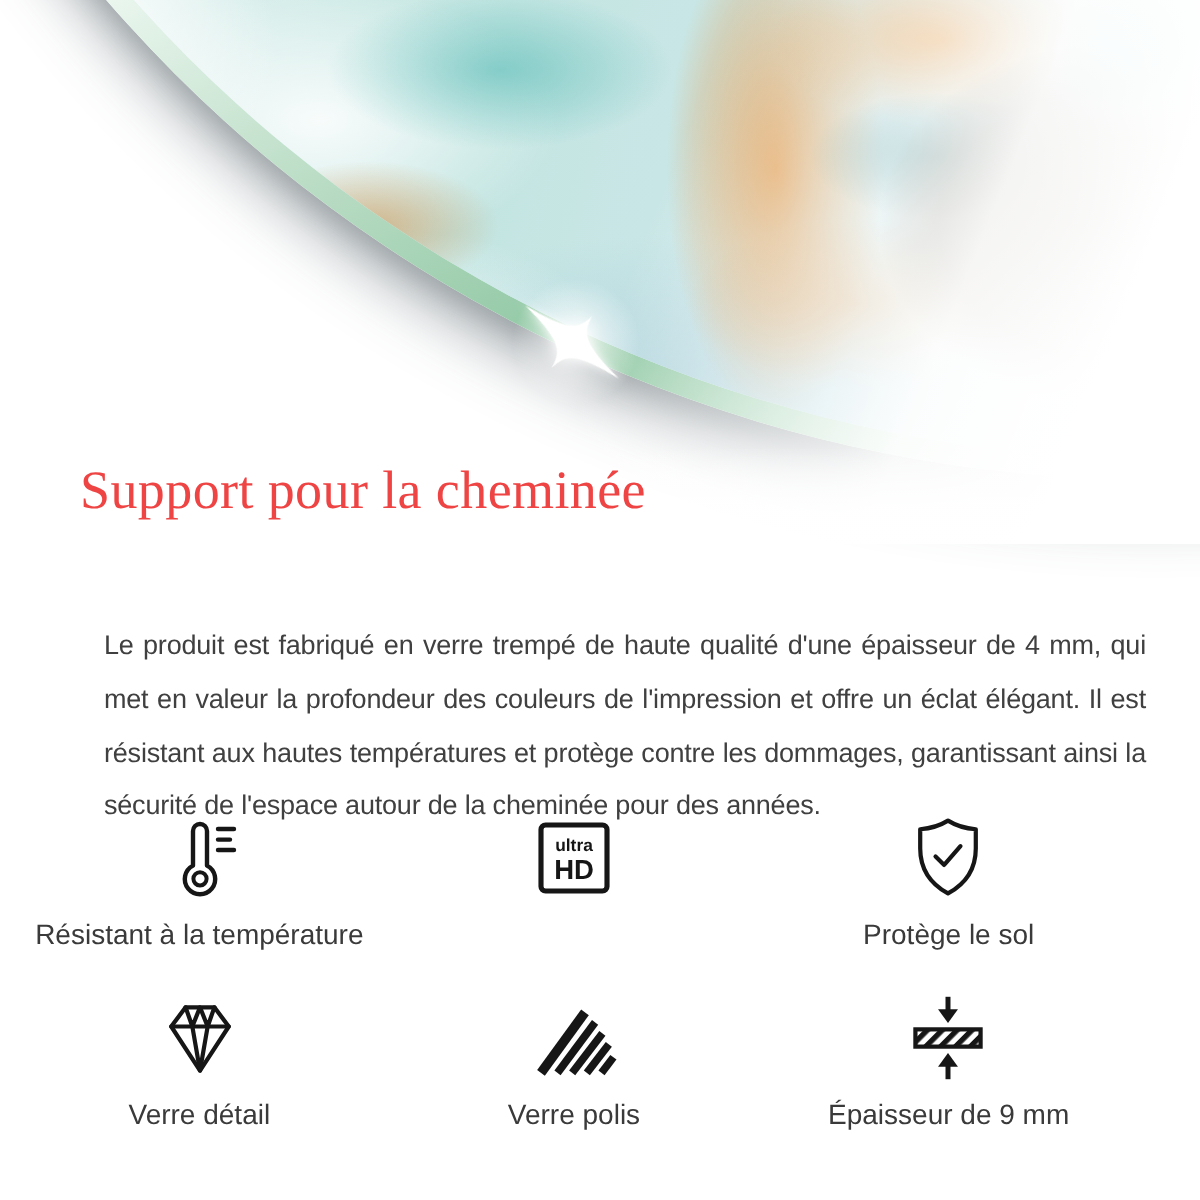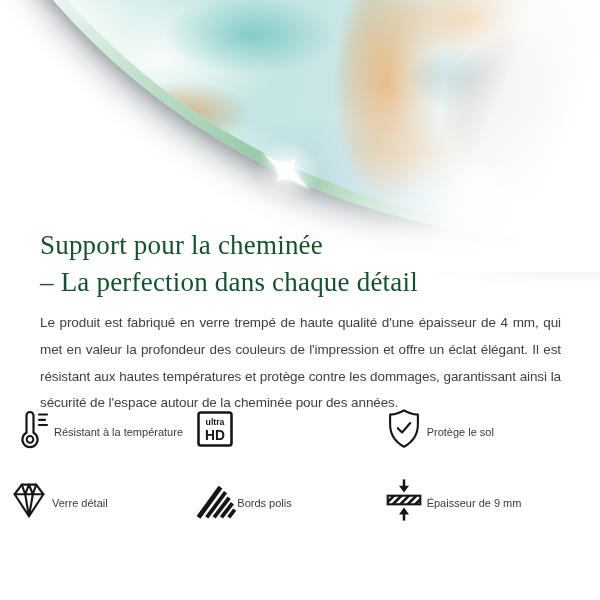--- a/index.html
+++ b/index.html
@@ -49,55 +49,54 @@
   }
   .sparkle{
     position:absolute;left:262px;top:149px;width:48px;height:44px;
     transform:rotate(38deg) scale(1.35,0.75);
     filter:drop-shadow(0 0 3px rgba(255,255,255,0.95));
   }
   
   .title{
     position:absolute;left:40px;top:227px;right:30px;
     font-family:"Liberation Serif","DejaVu Serif",serif;font-weight:400;
-    font-size:27px;line-height:37px;color:#14532d;letter-spacing:0.2px;
+    font-size:27px;line-height:37px;color:#ef4444;letter-spacing:0.2px;
   }
   .desc{
-    position:absolute;left:40px;top:310px;width:521px;
+    position:absolute;left:52px;top:310px;width:521px;
     font-size:13.5px;line-height:26.8px;color:#404040;text-align:justify;letter-spacing:-0.1px;
   }
   
   .features{
     position:absolute;left:6px;top:403px;width:562px;
     display:grid;grid-template-columns:repeat(3,1fr);row-gap:19px;
   }
-  .feature{display:flex;flex-direction:row;align-items:center;}
+  .feature{display:flex;flex-direction:column;align-items:center;}
   .feature .icon-wrap{height:52px;display:flex;align-items:center;justify-content:center;}
-  .feature .flabel{margin-top:5px;font-size:11px;color:#3a3a3a;text-align:center;line-height:14px;}
+  .feature .flabel{margin-top:5px;font-size:14px;color:#3a3a3a;text-align:center;line-height:14px;}
   .ico{stroke:#161616;fill:none;stroke-width:2.2;stroke-linecap:round;stroke-linejoin:round;}
 </style>
 </head>
 <body>
 
 <div class="page">
 
   <div class="hero" title="Plaque de sol ronde en verre pour cheminée avec motif abstrait encre turquoise, orange et bronze">
     <div class="glass-shadow"></div>
     <div class="glass-edge"></div>
     <div class="glass-art"></div>
     <div class="sparkle-glow"></div>
     <svg class="sparkle" viewBox="0 0 44 44">
       <path d="M22,0 C23.2,14 26,17.8 44,22 C26,26.2 23.2,30 22,44 C20.8,30 18,26.2 0,22 C18,17.8 20.8,14 22,0 Z" fill="#ffffff"></path>
     </svg>
     <div class="hero-fade"></div>
   </div>
 
   <h1 class="title" style="margin:0;">
     <span>Support pour la cheminée</span><br>
-    <span>– La perfection dans chaque détail</span>
   </h1>
 
   <p class="desc" style="margin:0;">Le produit est fabriqué en verre trempé de haute qualité d'une épaisseur de 4 mm, qui met en valeur la profondeur des couleurs de l'impression et offre un éclat élégant. Il est résistant aux hautes températures et protège contre les dommages, garantissant ainsi la sécurité de l'espace autour de la cheminée pour des années.</p>
 
   <div class="features">
 
     <div class="feature">
       <div class="icon-wrap">
         <svg class="ico" width="48" height="48" viewBox="0 0 48 48">
           <path d="M20.5,10.5 a3.5,3.5 0 0 1 7,0 V27.8 a7.6,7.6 0 1 1 -7,0 Z"></path>
@@ -143,21 +142,21 @@
     <div class="feature">
       <div class="icon-wrap">
         <svg width="44" height="44" viewBox="0 0 48 48" stroke="#161616" fill="none" stroke-linecap="butt">
           <path d="M6,43 L30,10" stroke-width="5.2"></path>
           <path d="M15,43 L35.5,15.5" stroke-width="4.2"></path>
           <path d="M23,43 L39.5,21.5" stroke-width="4.2"></path>
           <path d="M31,43 L43,27.5" stroke-width="4.2"></path>
           <path d="M39,43 L45.5,34.5" stroke-width="4.2"></path>
         </svg>
       </div>
-      <div class="flabel">Bords polis</div>
+      <div class="flabel">Verre polis</div>
     </div>
 
     <div class="feature">
       <div class="icon-wrap">
         <svg width="46" height="46" viewBox="0 0 48 48">
           <defs>
             <pattern id="hatchp" width="5.5" height="5.5" patternUnits="userSpaceOnUse" patternTransform="rotate(45)">
               <rect width="5.5" height="5.5" fill="#ffffff"></rect>
               <rect width="2.8" height="5.5" fill="#161616"></rect>
             </pattern>

